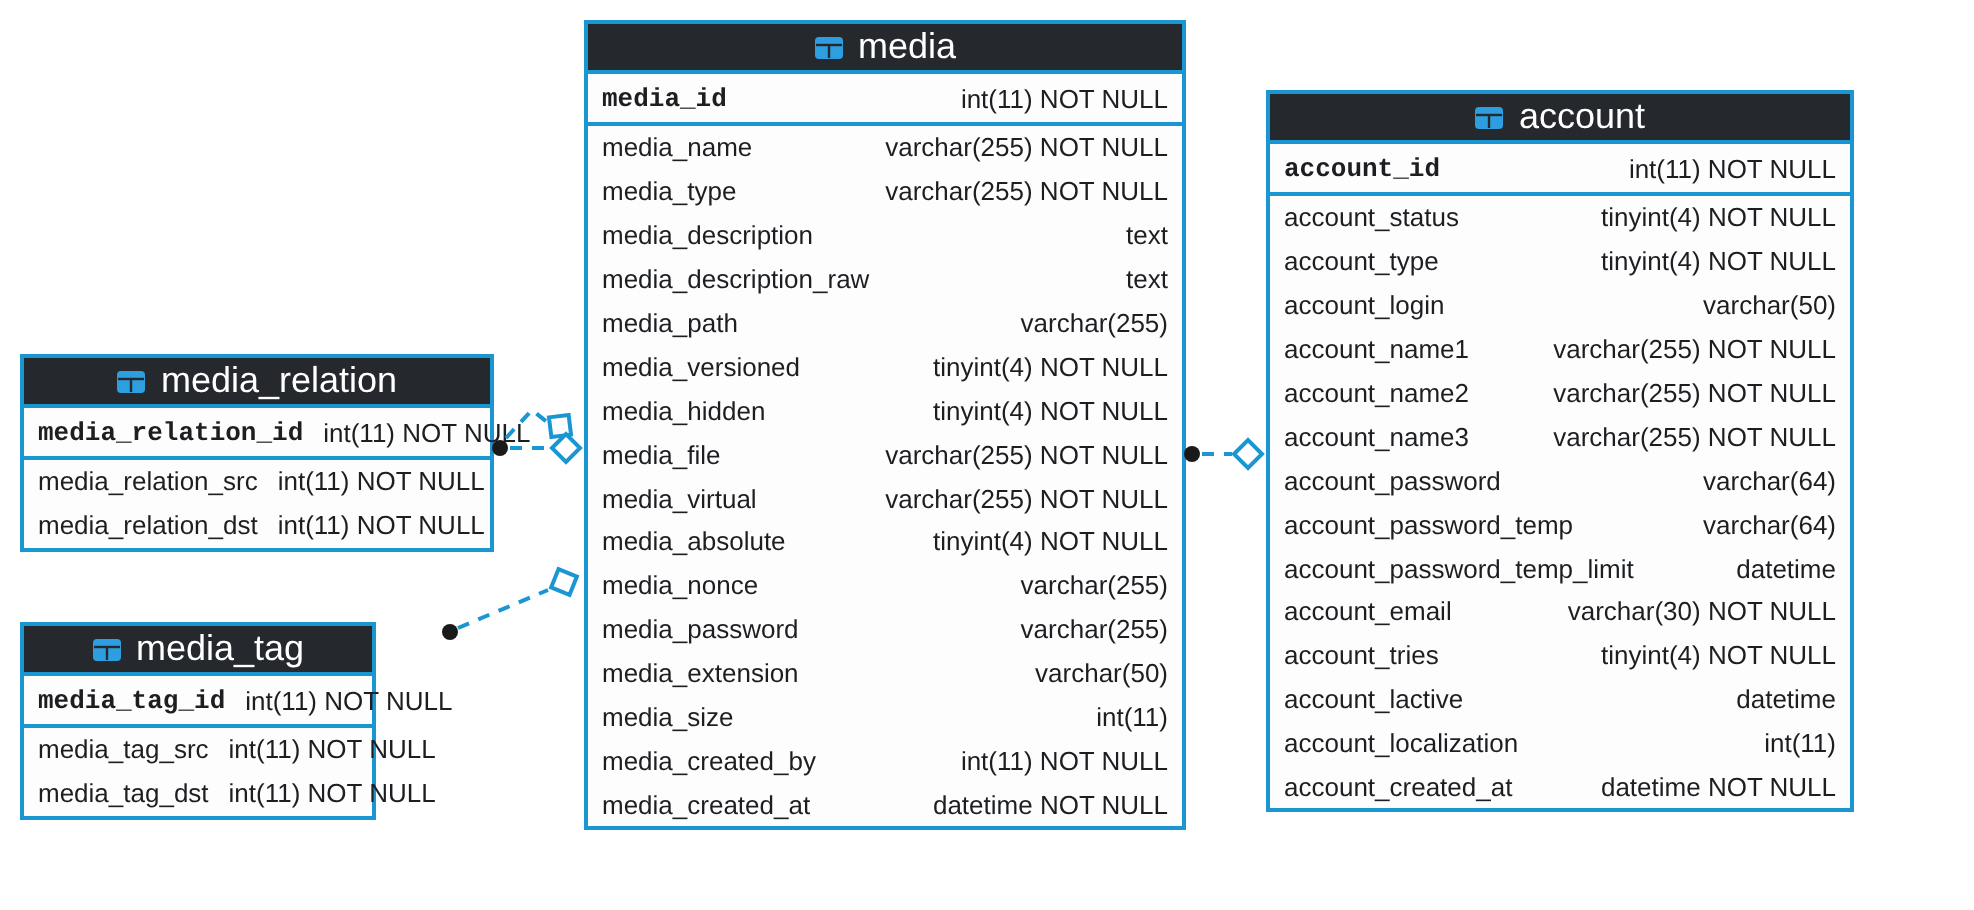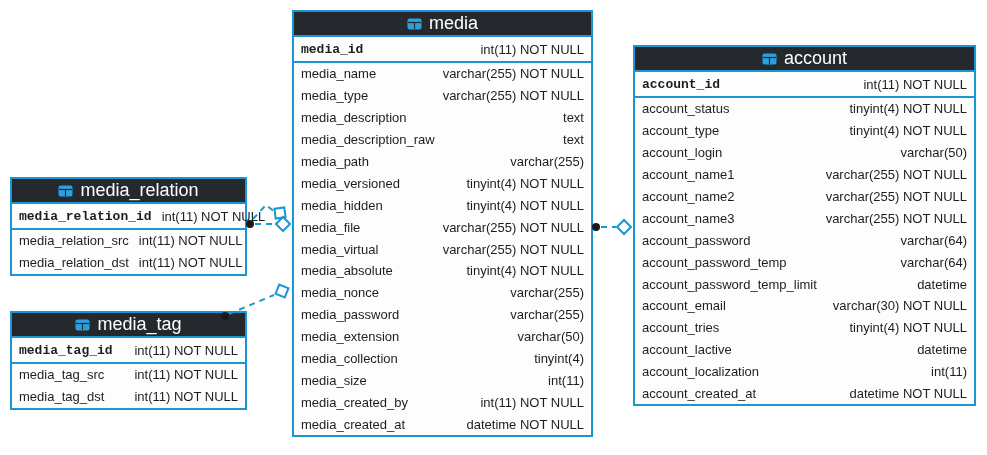--- a/index.html
+++ b/index.html
@@ -168,39 +168,35 @@
         </div>
         <div class="db-row">
           <span class="f-name">media_password</span>
           <span class="f-type">varchar(255)</span>
         </div>
         <div class="db-row">
           <span class="f-name">media_extension</span>
           <span class="f-type">varchar(50)</span>
         </div>
         <div class="db-row">
-          <span class="f-name">media_collection</span>
-          <span class="f-type">tinyint(4)</span>
-        </div>
-        <div class="db-row">
           <span class="f-name">media_size</span>
           <span class="f-type">int(11)</span>
         </div>
         <div class="db-row">
           <span class="f-name">media_created_by</span>
           <span class="f-type">int(11) NOT NULL</span>
         </div>
         <div class="db-row">
           <span class="f-name">media_created_at</span>
           <span class="f-type">datetime NOT NULL</span>
         </div>
       </div>
   </div>
 
-  <div class="db-table" style="left:633px;top:45px;width:343px;">
+  <div class="db-table" style="left:633px;top:45px;width:294px;">
     <div class="db-header">
       <svg width="15" height="12" viewBox="0 0 15 12">
         <rect class="tbl-icon-bg" x="0.5" y="0.5" width="14" height="11" rx="2"></rect>
         <line class="tbl-icon-line" x1="1" y1="4.5" x2="14" y2="4.5"></line>
         <line class="tbl-icon-line" x1="7.5" y1="4.5" x2="7.5" y2="11"></line>
       </svg>
       <span class="db-title">account</span>
     </div>
     <div class="db-body">
         <div class="db-row pk">
@@ -284,21 +280,21 @@
           <span class="f-name">media_relation_src</span>
           <span class="f-type">int(11) NOT NULL</span>
         </div>
         <div class="db-row">
           <span class="f-name">media_relation_dst</span>
           <span class="f-type">int(11) NOT NULL</span>
         </div>
       </div>
   </div>
 
-  <div class="db-table" style="left:10px;top:311px;width:237px;">
+  <div class="db-table" style="left:10px;top:311px;width:178px;">
     <div class="db-header">
       <svg width="15" height="12" viewBox="0 0 15 12">
         <rect class="tbl-icon-bg" x="0.5" y="0.5" width="14" height="11" rx="2"></rect>
         <line class="tbl-icon-line" x1="1" y1="4.5" x2="14" y2="4.5"></line>
         <line class="tbl-icon-line" x1="7.5" y1="4.5" x2="7.5" y2="11"></line>
       </svg>
       <span class="db-title">media_tag</span>
     </div>
     <div class="db-body">
         <div class="db-row pk">

